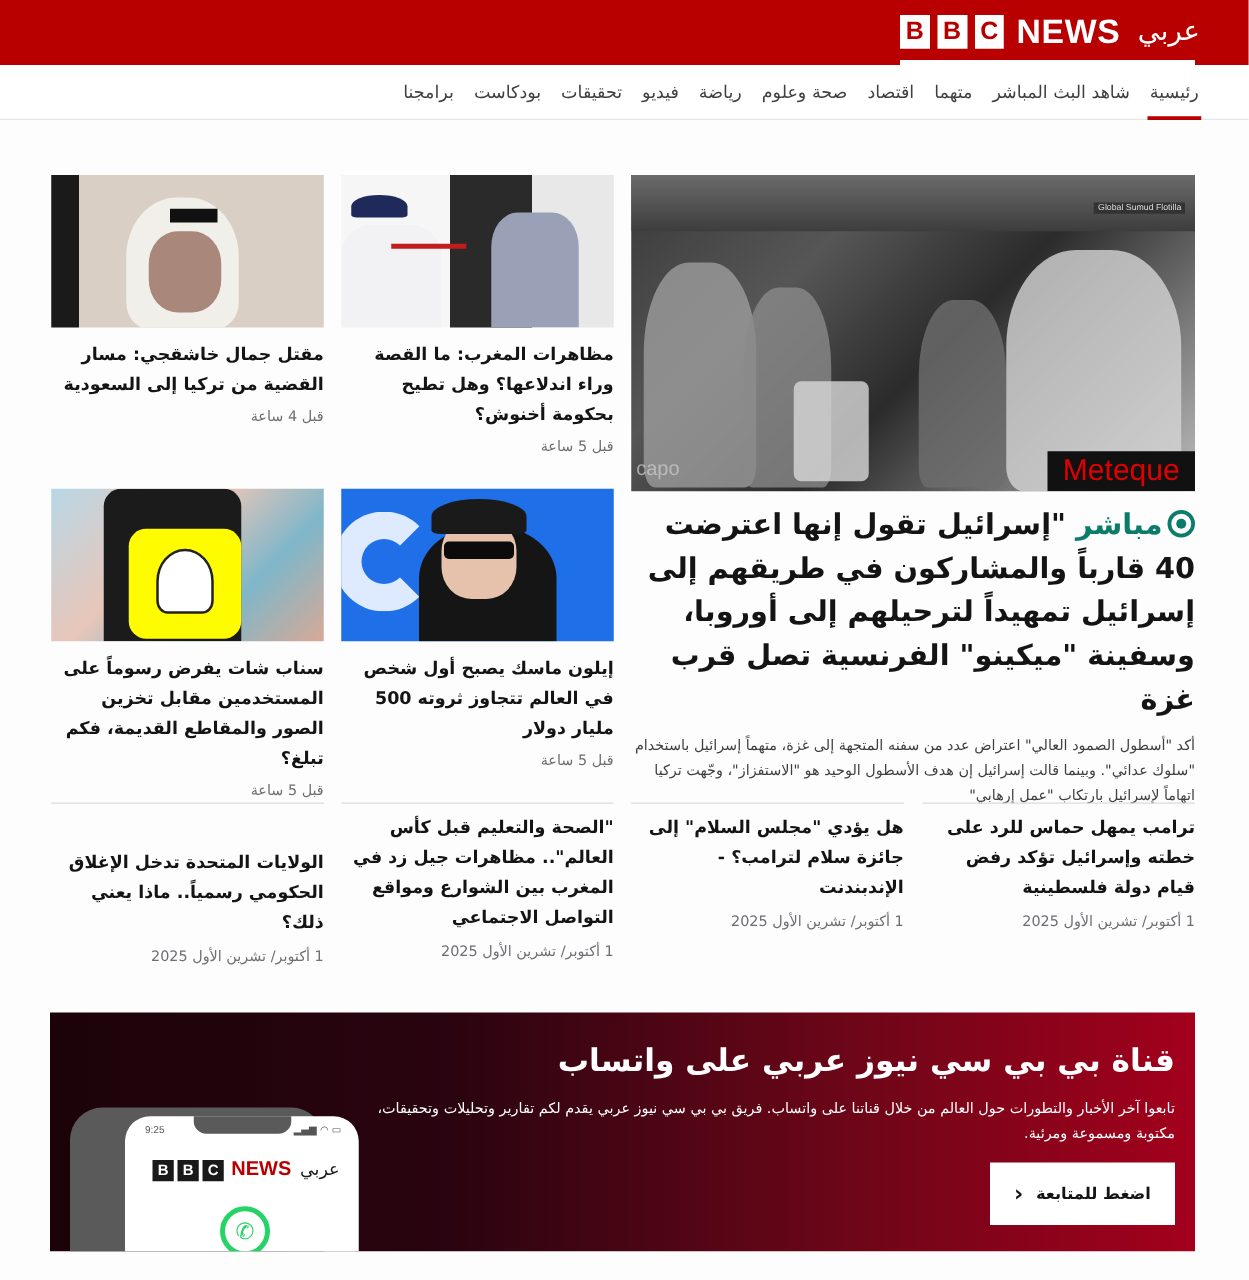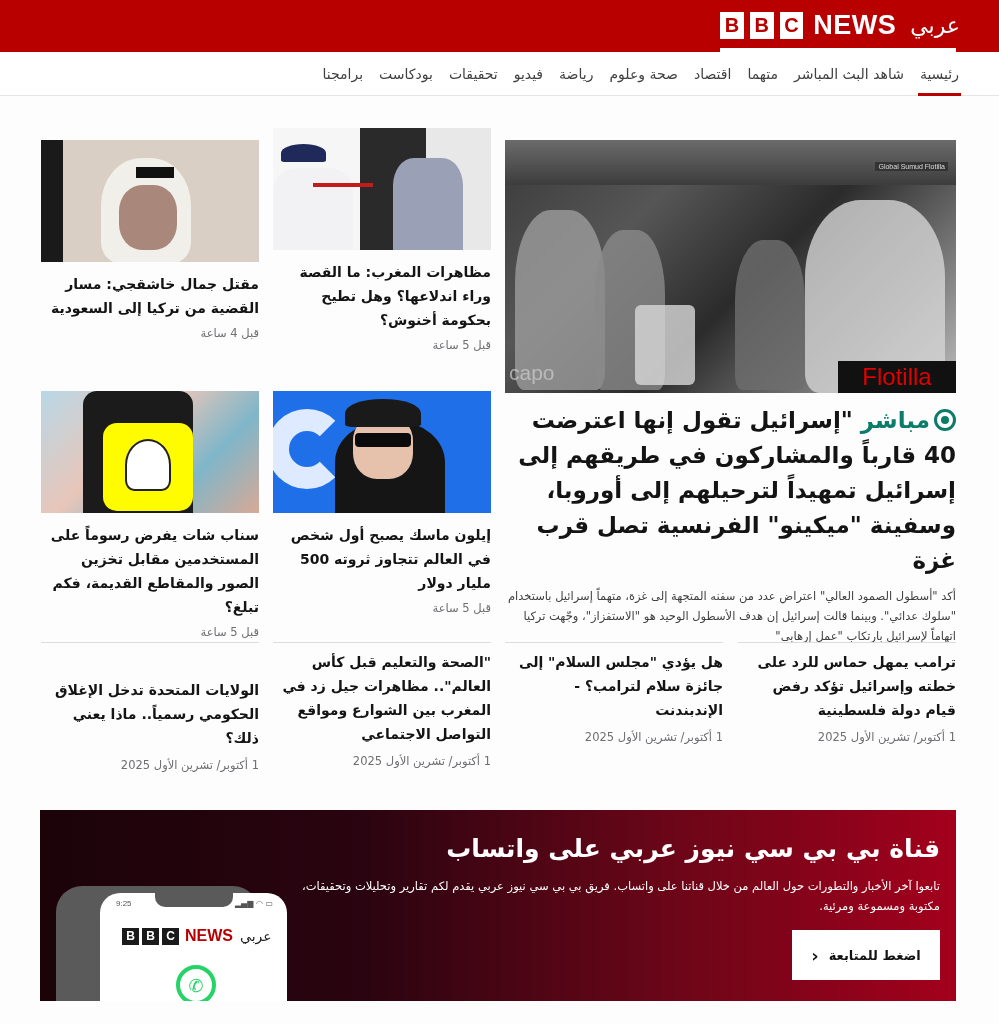--- a/index.html
+++ b/index.html
@@ -19,21 +19,21 @@
     .nav-item { font-size: 14px; color: #404040; position: relative; height: 44px; line-height: 44px; white-space: nowrap; cursor: pointer; }
     .nav-item.active::after { content: ""; position: absolute; bottom: 0; left: -2px; right: -2px; height: 3px; background: #b80000; }
 
     
     .lead { position: absolute; top: 140px; left: 505px; width: 451px; }
     .lead-img { width: 451px; height: 253px; background: linear-gradient(135deg, #3a3a3a 0%, #565656 30%, #2b2b2b 55%, #7a7a7a 80%, #bdbdbd 100%); position: relative; overflow: hidden; }
     .lead-img .fig { position: absolute; border-radius: 40% 40% 10% 10%; background: #9c9c9c; opacity: .8; }
     .lead-img .canopy { position: absolute; top: 0; left: 0; right: 0; height: 45px; background: linear-gradient(#6b6b6b, #3d3d3d); }
     .credit-tag { position: absolute; top: 22px; right: 8px; background: #333; color: #ddd; font-size: 7px; font-family: "Liberation Sans", sans-serif; padding: 1px 3px; }
     .overlay-tag { position: absolute; right: 0; bottom: 0; width: 118px; height: 32px; background: #111; color: #e10000; font-family: "Liberation Sans", sans-serif; font-size: 24px; line-height: 32px; text-align: center; direction: ltr; }
-    .watermark { position: absolute; left: 4px; bottom: 8px; color: #cfcfcf; font-family: "Liberation Sans", sans-serif; font-size: 21px; opacity: .7; direction: ltr; }
+    .watermark { position: absolute; left: 4px; bottom: 8px; color: #cfcfcf; font-family: "Liberation Sans", sans-serif; font-size: 16px; opacity: .7; direction: ltr; }
 
     .lead-headline { margin-top: 10px; font-size: 23px; line-height: 35px; font-weight: bold; color: #141414; }
     .live-wrap { color: #0a7c69; display: inline; }
     .live-icon { display: inline-block; width: 22px; height: 22px; border: 3px solid #0a7c69; border-radius: 50%; position: relative; vertical-align: -3px; margin-left: 4px; }
     .live-icon::after { content: ""; position: absolute; top: 4px; left: 4px; width: 8px; height: 8px; background: #0a7c69; border-radius: 50%; }
     .lead-summary { margin-top: 8px; font-size: 11.5px; line-height: 20px; color: #3f3f42; }
 
     
     .card { position: absolute; width: 218px; }
     .card-img { width: 218px; height: 122px; position: relative; overflow: hidden; }
@@ -119,32 +119,32 @@
 <article class="lead">
   <div class="lead-img">
     <div class="canopy"></div>
     <div class="fig" style="left:10px; top:70px; width:90px; height:180px;"></div>
     <div class="fig" style="left:90px; top:90px; width:70px; height:160px; background:#8a8a8a;"></div>
     <div class="fig" style="left:130px; top:165px; width:60px; height:80px; background:#d8d8d8; border-radius:6px;"></div>
     <div class="fig" style="left:230px; top:100px; width:70px; height:150px; background:#6e6e6e;"></div>
     <div class="fig" style="left:300px; top:60px; width:140px; height:193px; background:#d5d5d5;"></div>
     <span class="credit-tag">Global Sumud Flotilla</span>
     <span class="watermark">capo</span>
-    <span class="overlay-tag">Flotilla</span>
+    <span class="overlay-tag">Meteque</span>
   </div>
   <h2 class="lead-headline">
     <span class="live-wrap">
       <span class="live-icon"></span><span>مباشر</span>
     </span>
     <span>"إسرائيل تقول إنها اعترضت 40 قارباً والمشاركون في طريقهم إلى إسرائيل تمهيداً لترحيلهم إلى أوروبا، وسفينة "ميكينو" الفرنسية تصل قرب غزة</span>
   </h2>
   <p class="lead-summary">أكد "أسطول الصمود العالي" اعتراض عدد من سفنه المتجهة إلى غزة، متهماً إسرائيل باستخدام "سلوك عدائي". وبينما قالت إسرائيل إن هدف الأسطول الوحيد هو "الاستفزاز"، وجّهت تركيا اتهاماً لإسرائيل بارتكاب "عمل إرهابي"</p>
 </article>
 
-<article class="card" style="top:128px; left:273px;">
+<article class="card" style="top:140px; left:273px;">
   <div class="card-img img-morocco">
     <div class="cop"></div>
     <div class="hat"></div>
     <div class="stripe"></div>
     <div class="man"></div>
   </div>
   <h3 class="card-title">مظاهرات المغرب: ما القصة وراء اندلاعها؟ وهل تطيح بحكومة أخنوش؟</h3>
   <div class="card-time">قبل 5 ساعة</div>
 </article>
 

